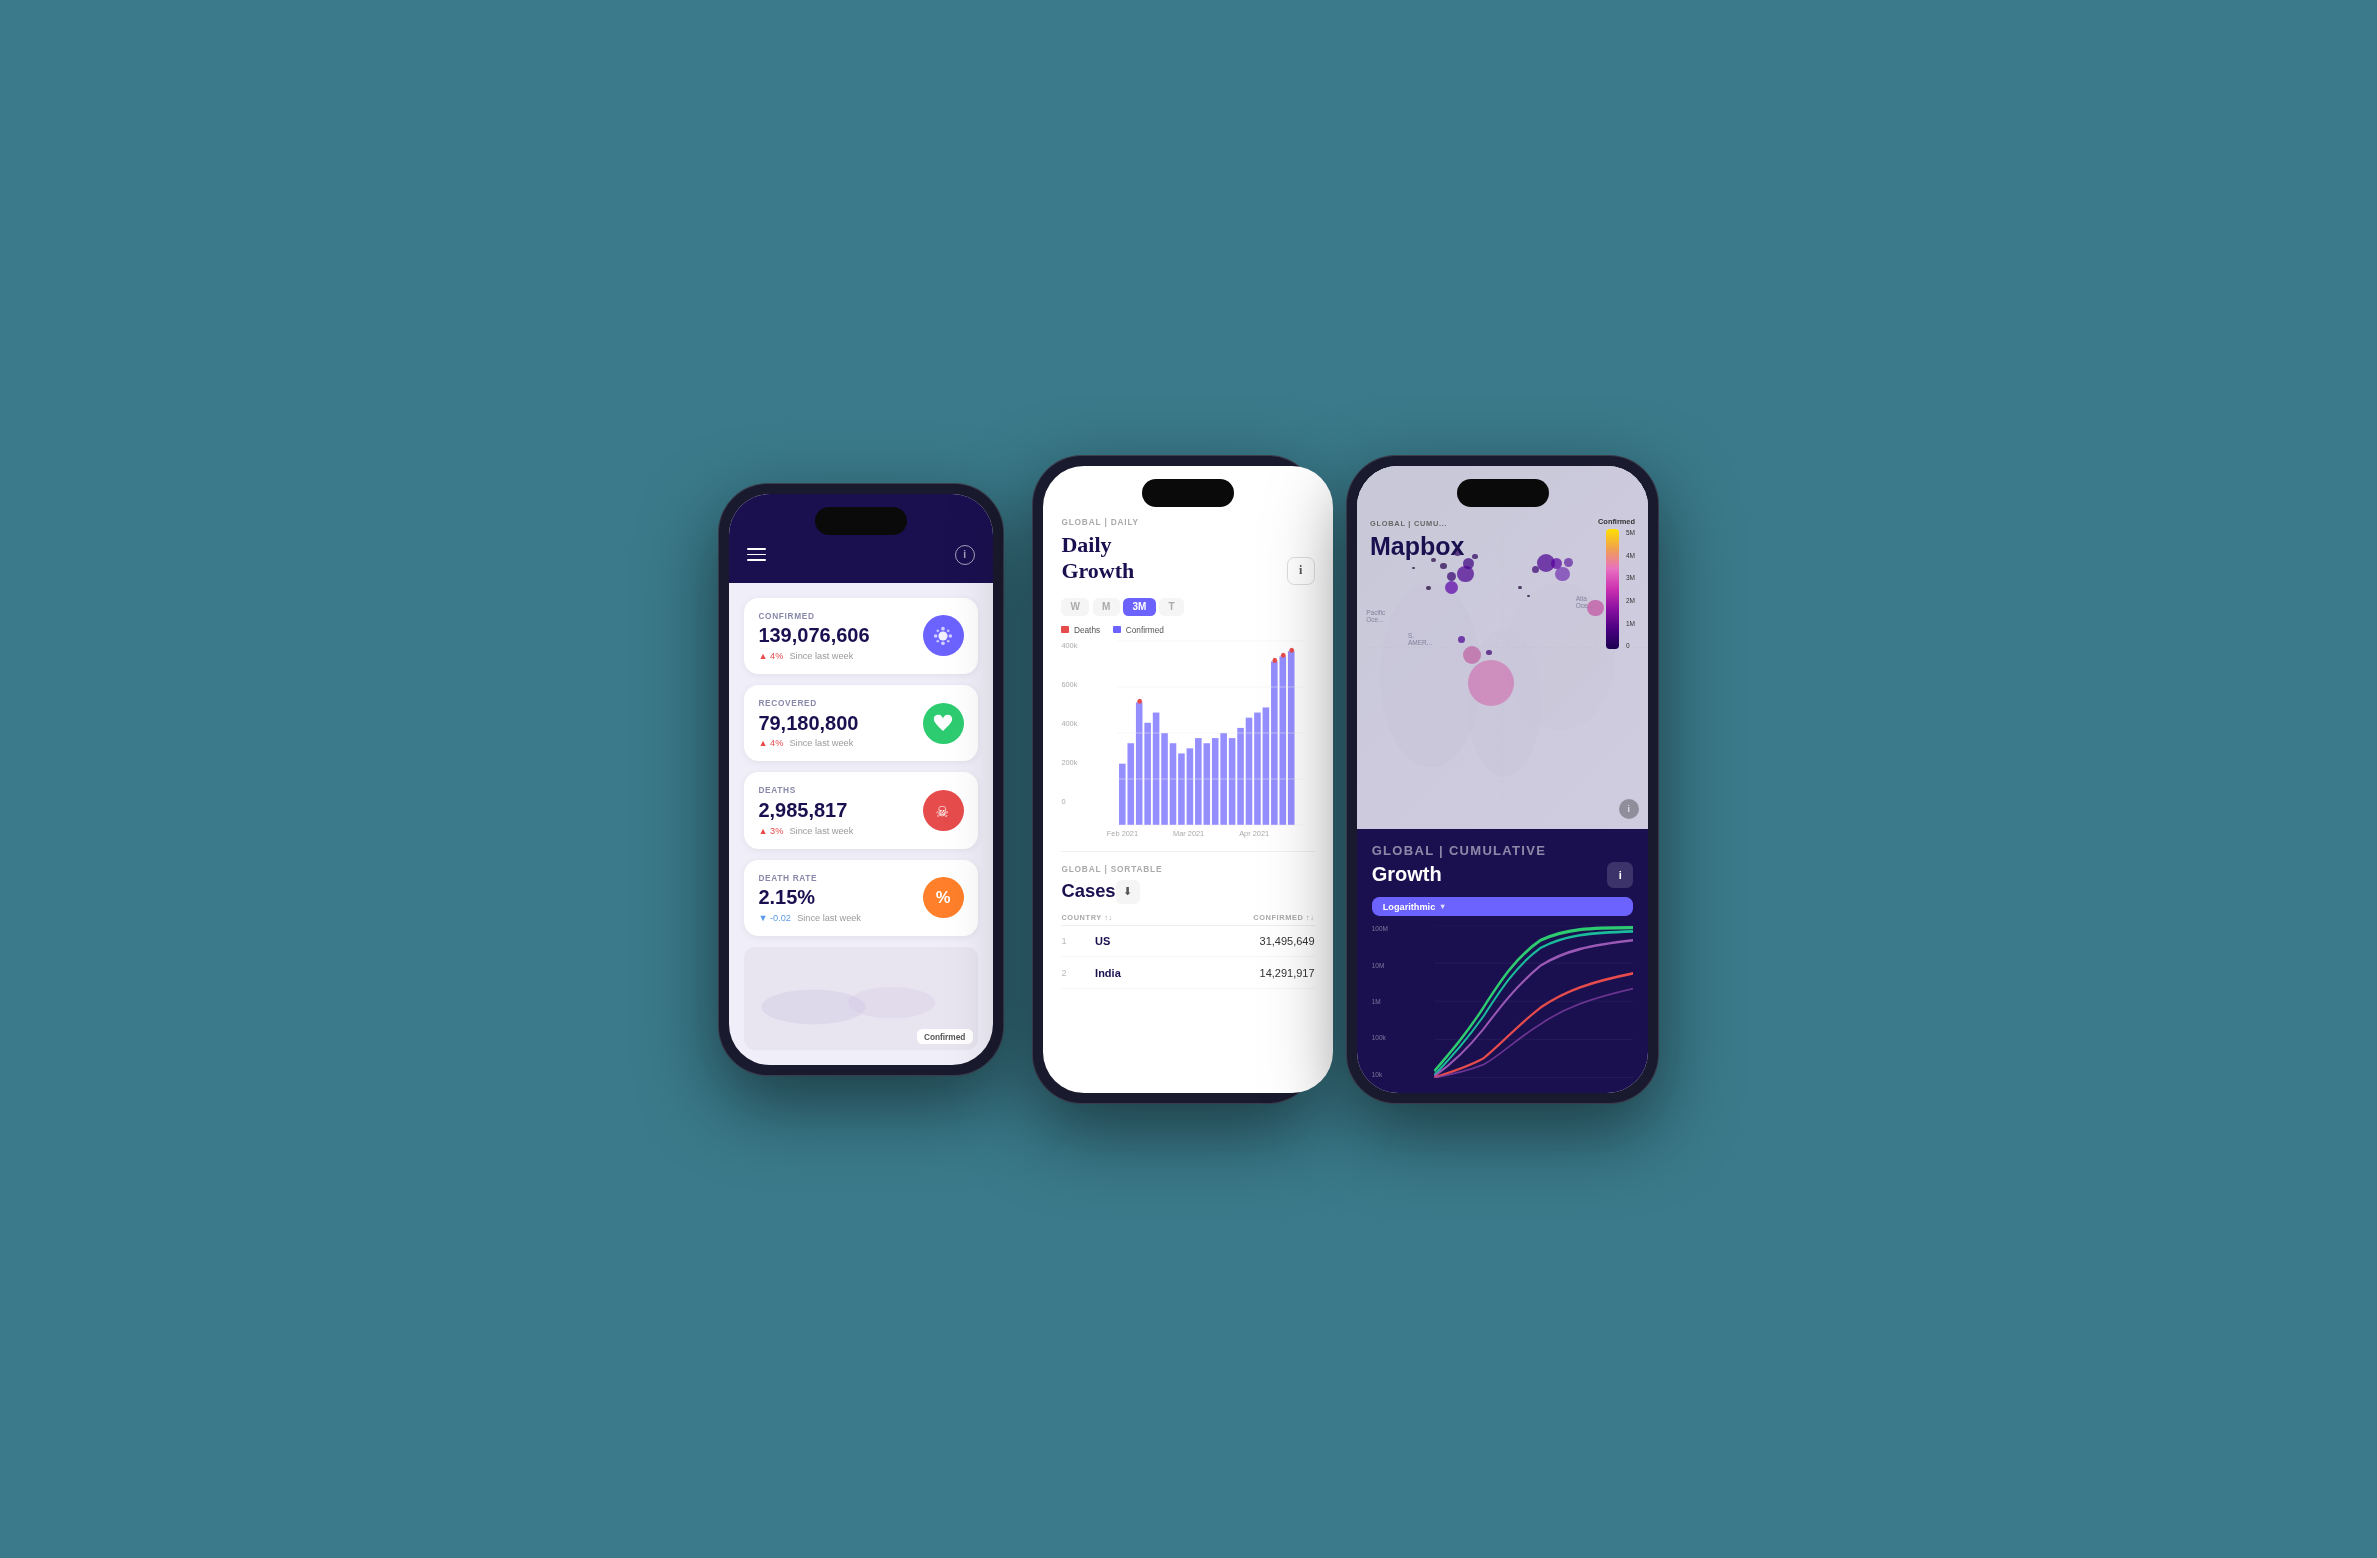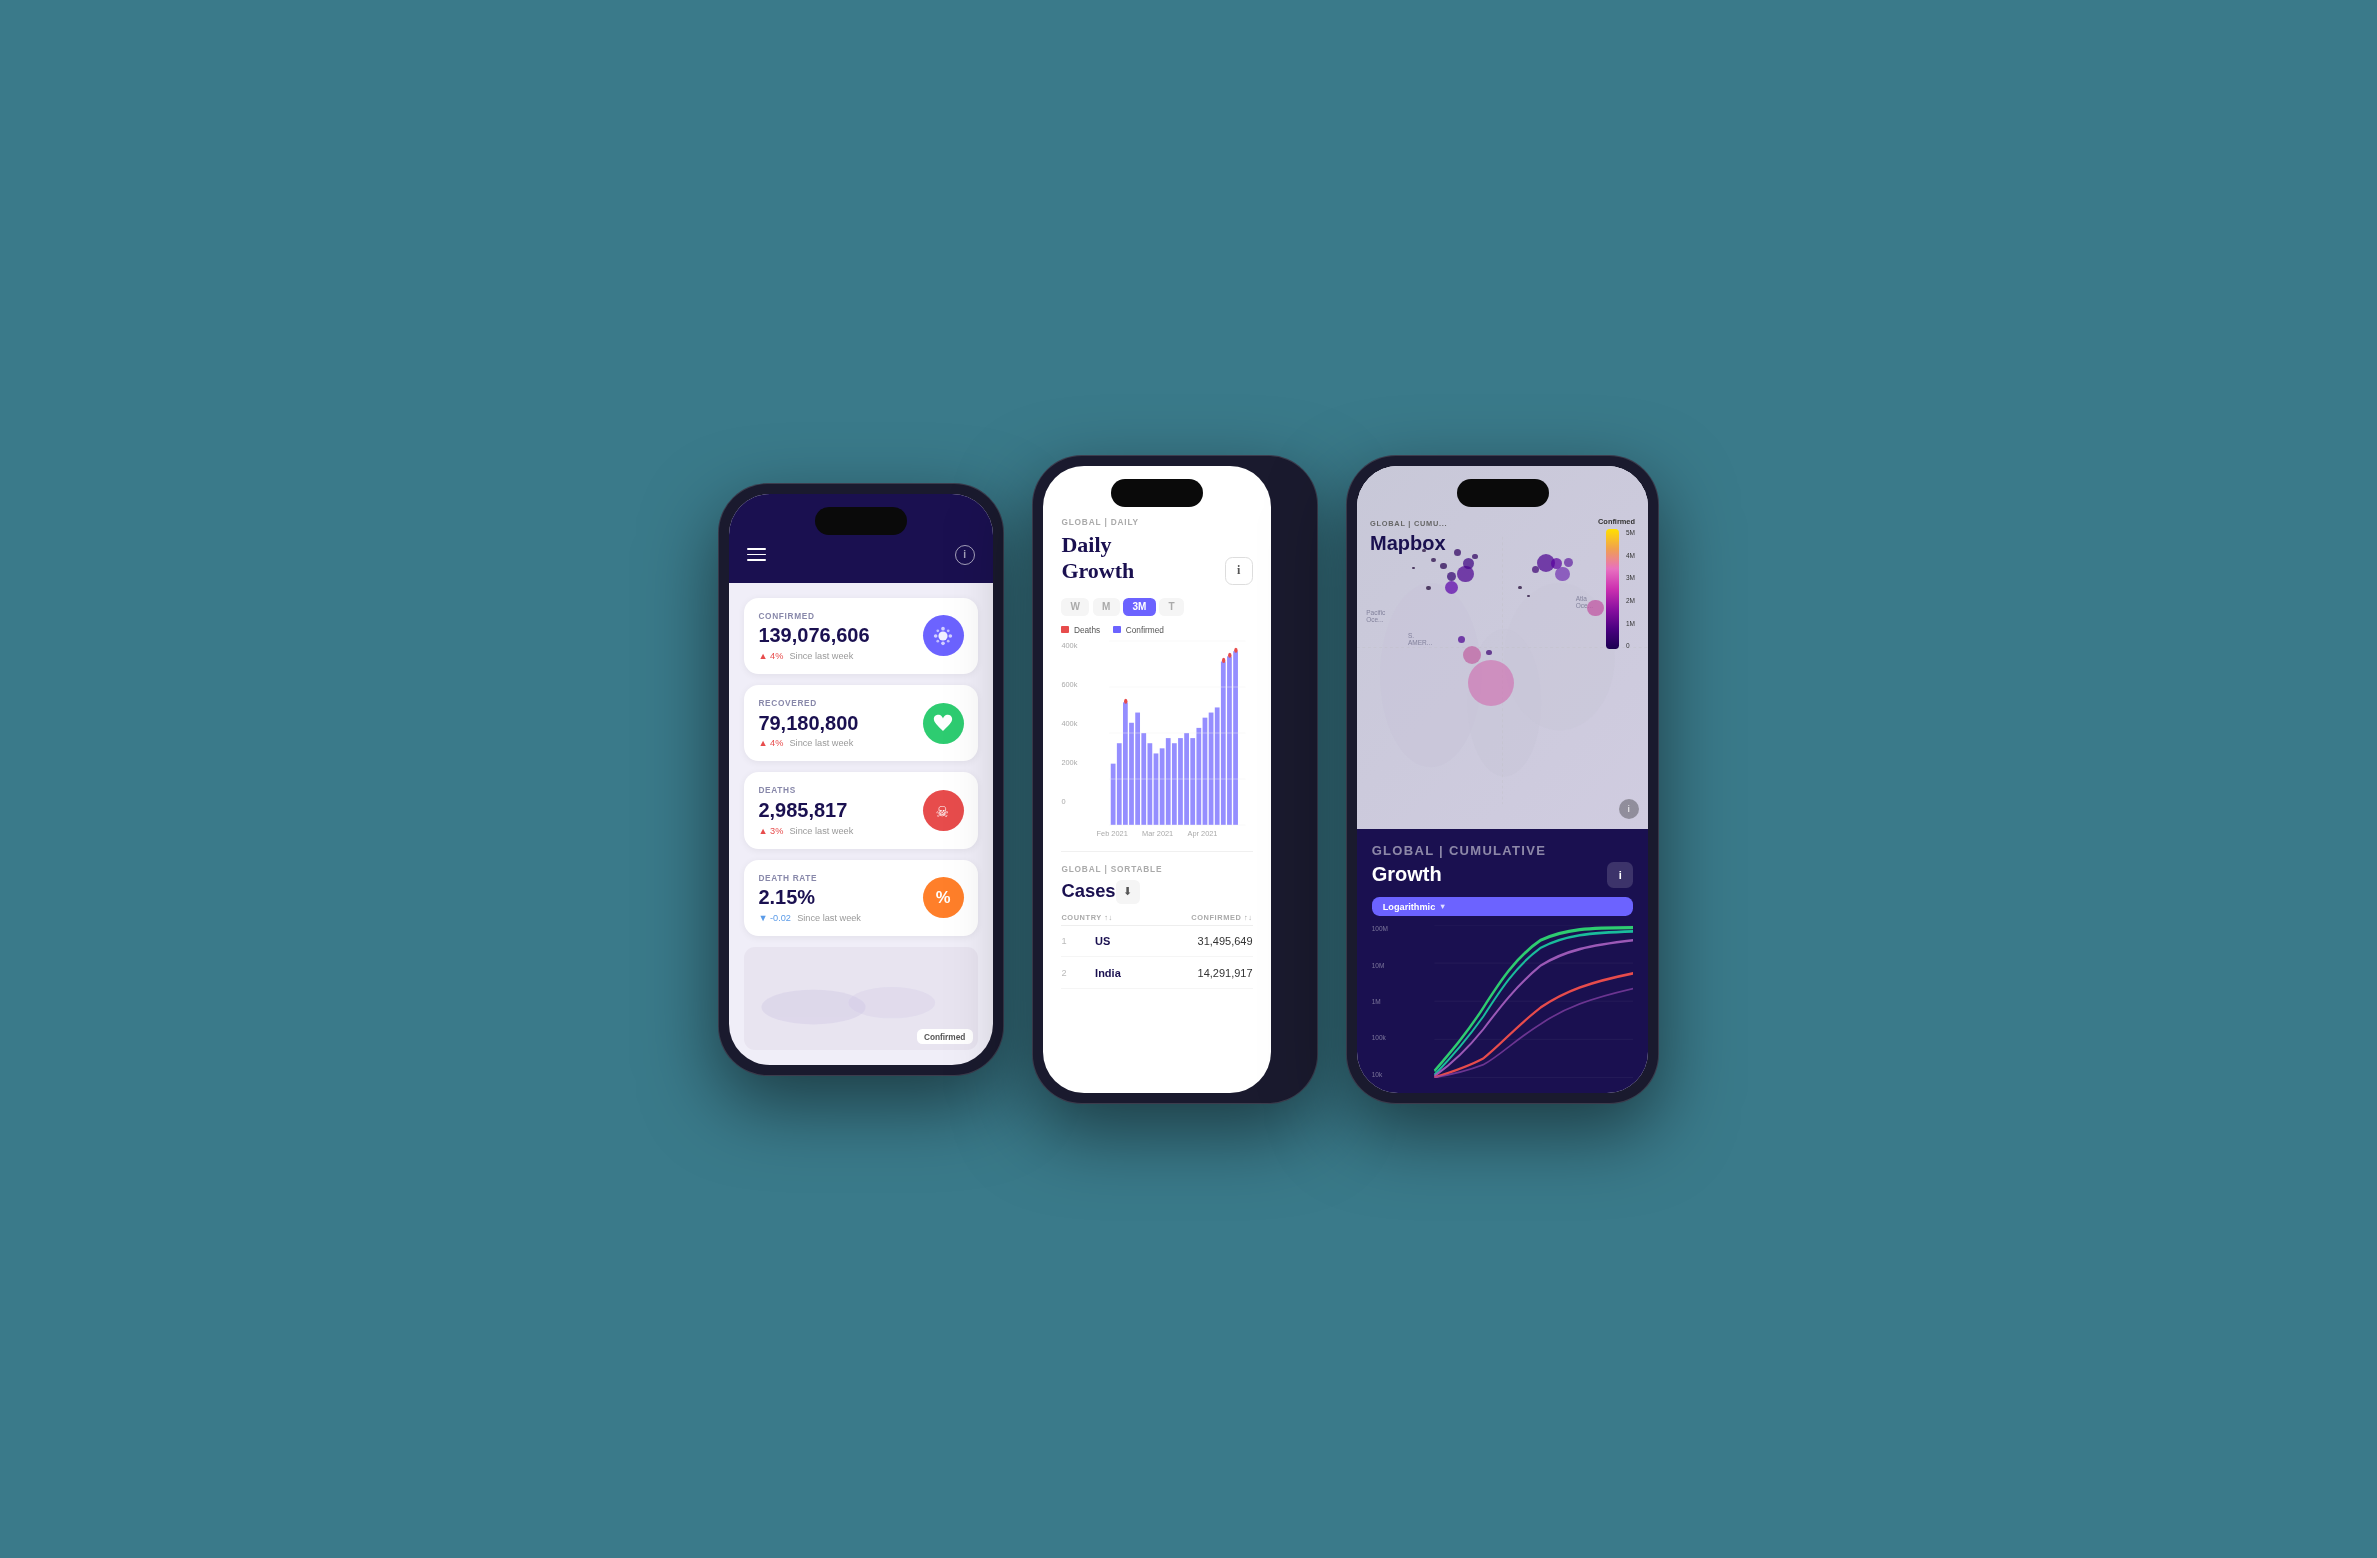--- a/index.html
+++ b/index.html
@@ -32,21 +32,21 @@
     .phone-inner {
       border-radius: 41px;
       overflow: hidden;
       position: relative;
     }
 
     .phone-1 { width: 286px; }
     .phone-1 .phone-inner { width: 264px; height: 571px; }
 
     .phone-2 { width: 286px; }
-    .phone-2 .phone-inner { width: 228px; height: 627px; }
+    .phone-2 .phone-inner { width: 290px; height: 627px; }
 
     .phone-3 { width: 313px; }
     .phone-3 .phone-inner { width: 291px; height: 627px; }
 
     
     .dynamic-island {
       position: absolute;
       top: 13px;
       left: 50%;
       transform: translateX(-50%);
@@ -402,21 +402,21 @@
       font-weight: 700;
       letter-spacing: 0.1em;
       color: #666;
       z-index: 5;
     }
 
     .mapbox-label {
       position: absolute;
       top: 66px;
       left: 13px;
-      font-size: 20px;
+      font-size: 25px;
       font-weight: 700;
       color: #1a1050;
       z-index: 5;
     }
 
     .map-legend {
       position: absolute;
       top: 51px;
       right: 13px;
       z-index: 5;

